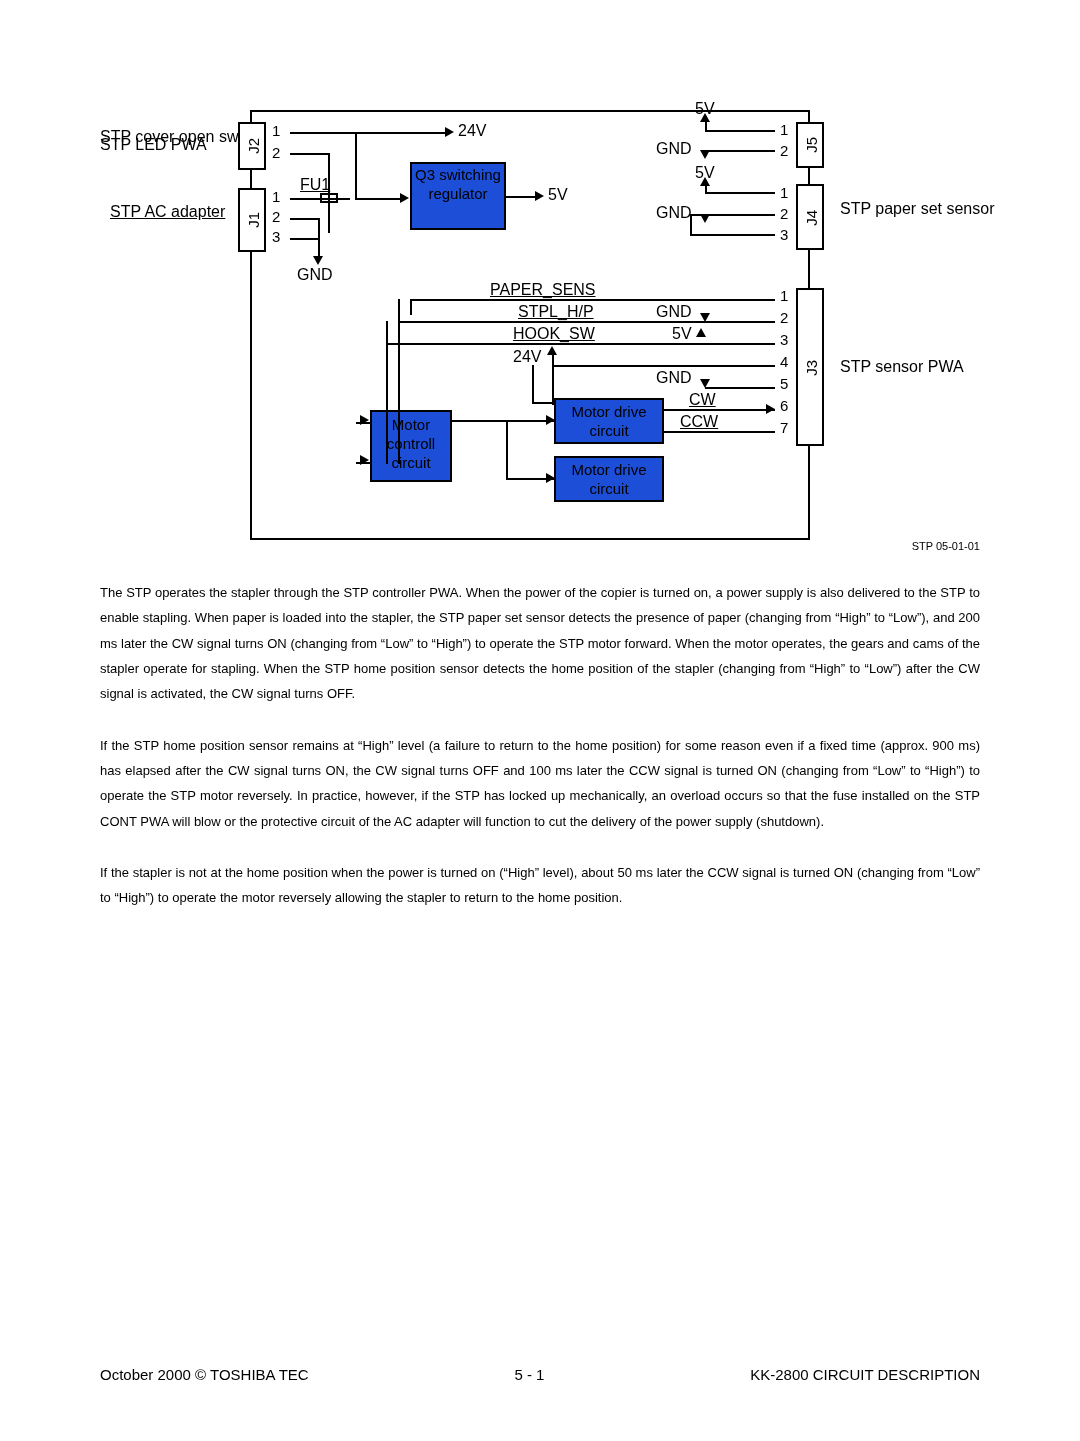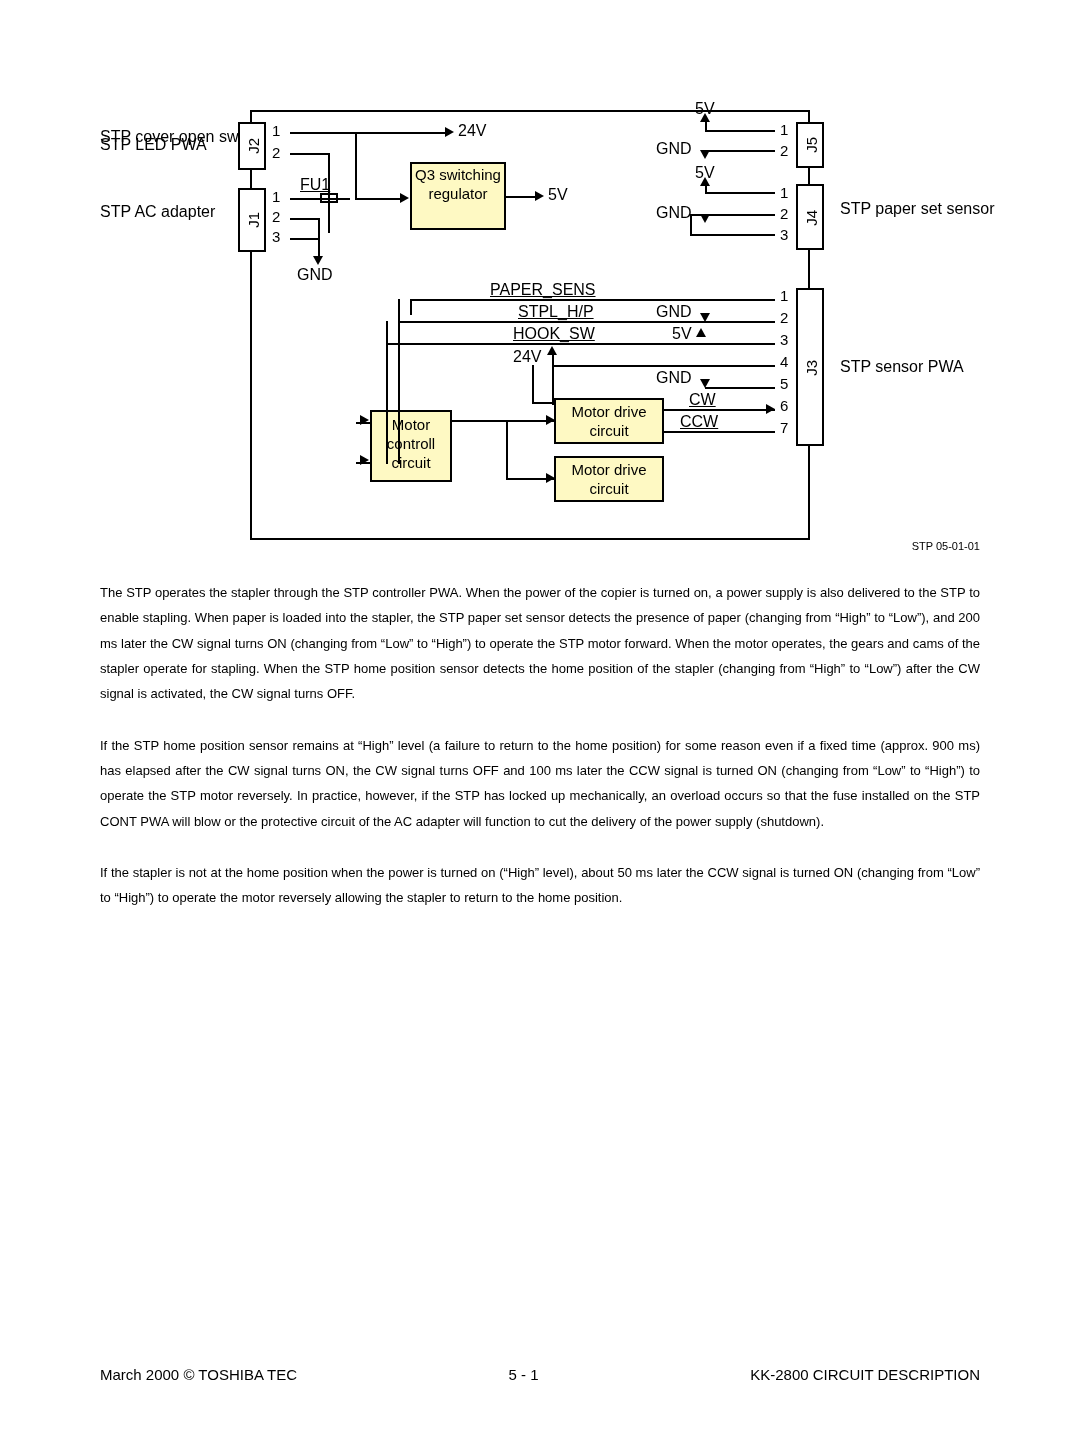--- a/index.html
+++ b/index.html
@@ -38,21 +38,21 @@
     font-size: 16px;
   }
   .diagram-area * { box-sizing: border-box; }
   .outer-box {
     position: absolute;
     left: 150px; top: 30px;
     width: 560px; height: 430px;
     border: 2px solid #000;
     background: #fff;
   }
-  .small-box { position: absolute; border: 2px solid #000; background: #fef9c3; text-align: center; }
+  .small-box { position: absolute; border: 2px solid #000; background: #1d4ed8; text-align: center; }
 
   
   .conn-left  { width: 28px; border: 2px solid #000; position: absolute; background:#fff; }
   .conn-right { width: 28px; border: 2px solid #000; position: absolute; background:#fff; }
   .vlabel { writing-mode: vertical-rl; transform: rotate(180deg); font-size: 15px; text-align:center; }
 
   .lbl { position: absolute; font-size: 16px; white-space: nowrap; }
   .pnum { position: absolute; font-size: 15px; }
 
   .body-text {
@@ -87,21 +87,21 @@
 </style>
 </head>
 <body>
 
 <div class="page">
 
   <div class="diagram-area">
     <div class="outer-box"></div>
 
     <div class="lbl" style="left:0; top:48px; width:140px;">STP cover open switch</div>
-    <div class="lbl" style="left:0; top:123px;">STP AC adapter</div>
+    <div class="lbl" style="left:10px; top:123px;text-decoration:underline;">STP AC adapter</div>
 
     <div class="lbl" style="left:740; top:56px;">STP LED PWA</div>
     <div class="lbl" style="left:740px; top:120px; width:140px;">STP paper set sensor</div>
     <div class="lbl" style="left:740px; top:278px;">STP sensor PWA</div>
 
     <div class="conn-left" style="left:138px; top:42px; height:48px;">
       <div class="vlabel" style="position:absolute; left:5px; top:14px;">J2</div>
     </div>
     <div class="pnum" style="left:172px; top:42px;">1</div>
     <div class="pnum" style="left:172px; top:64px;">2</div>
@@ -244,16 +244,16 @@
 
     <div class="figref">STP 05-01-01</div>
   </div>
 
   <p class="body-text">The STP operates the stapler through the STP controller PWA.  When the power of the copier is turned on, a power supply is also delivered to the STP to enable stapling.  When paper is loaded into the stapler, the STP paper set sensor detects the presence of paper (changing from “High” to “Low”), and 200 ms later the CW signal turns ON (changing from “Low” to “High”) to operate the STP motor forward.  When the motor operates, the gears and cams of the stapler operate for stapling.  When the STP home position sensor detects the home position of the stapler (changing from “High” to “Low”) after the CW signal is activated, the CW signal turns OFF.</p>
   <p class="body-text">If the STP home position sensor remains at “High” level (a failure to return to the home position) for some reason even if a fixed time (approx. 900 ms) has elapsed after the CW signal turns ON, the CW signal turns OFF and 100 ms later the CCW signal is turned ON (changing from “Low” to “High”) to operate the STP motor reversely.  In practice, however, if the STP has locked up mechanically, an overload occurs so that the fuse installed on the STP CONT PWA will blow or the protective circuit of the AC adapter will function to cut the delivery of the power supply (shutdown).</p>
   <p class="body-text">If the stapler is not at the home position when the power is turned on (“High” level), about 50 ms later the CCW signal is turned ON (changing from “Low” to “High”) to operate the motor reversely allowing the stapler to return to the home position.</p>
 </div>
 
 <div class="footer">
-  <span>March 2000 © TOSHIBA TEC</span>
+  <span>October 2000 © TOSHIBA TEC</span>
   <span>5 - 1</span>
   <span>KK-2800 CIRCUIT DESCRIPTION</span>
 </div>
 
 </body></html>

